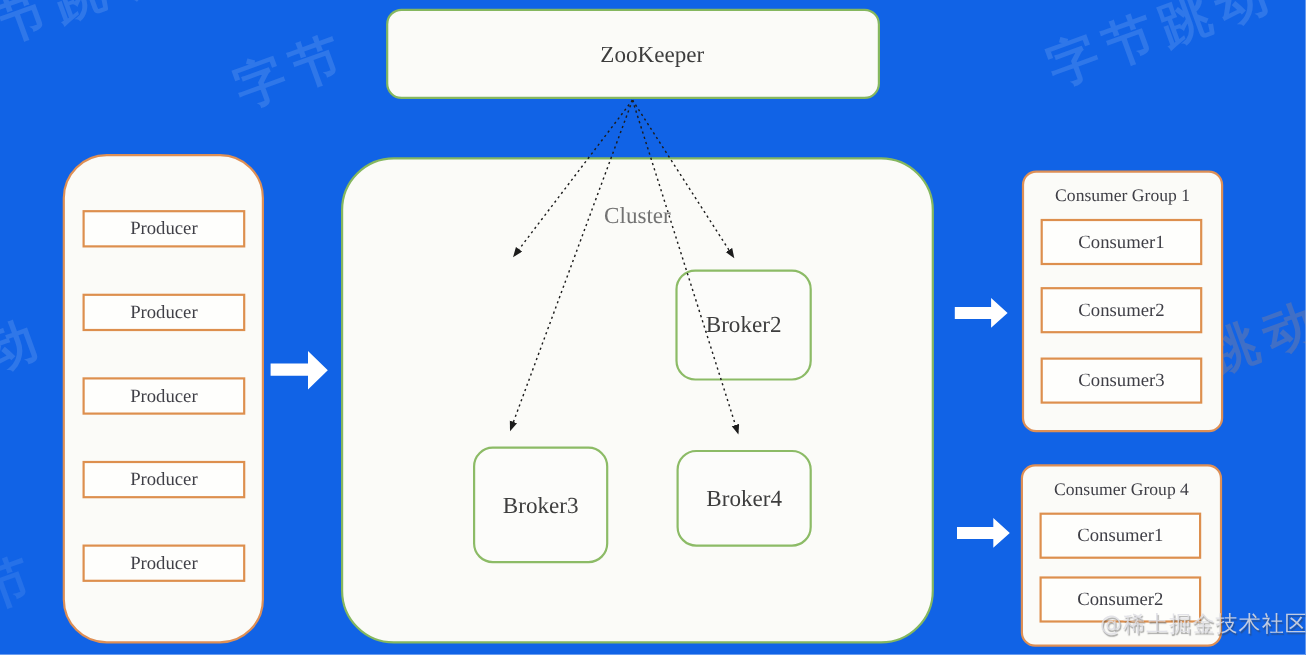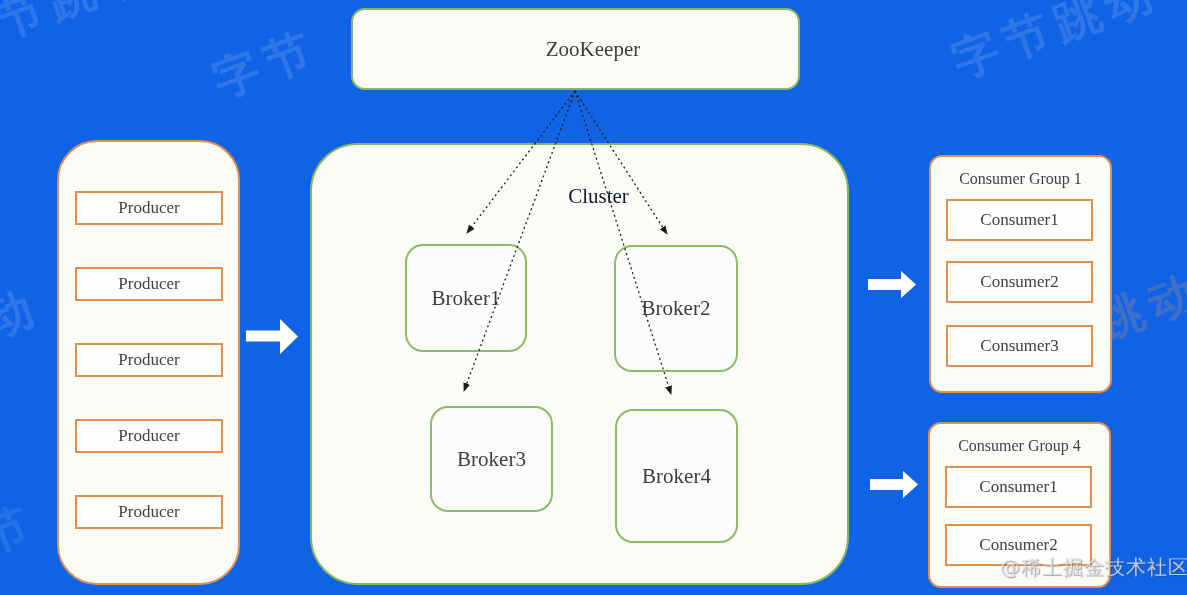--- a/index.html
+++ b/index.html
@@ -67,35 +67,35 @@
   .p-4 { top: 353px; }
 
   .cluster {
     left: 310px; top: 143px; width: 539px; height: 442px;
     border-radius: 48px;
   }
   .cluster-label {
     position: absolute;
     left: 50%; top: 39px;
     transform: translateX(-50%);
-    font-size: 21px; color: #0f172a; margin-left: 19px;
+    font-size: 21px; color: #737373;
   }
   .broker {
     position: absolute;
     background: #fcfcfa;
     border: 2px solid #8cbb66;
     border-radius: 18px;
     box-sizing: border-box;
     display: flex; align-items: center; justify-content: center;
     font-size: 21px; color: #3d3d3d;
   }
   .broker-1 { left: 93px;  top: 99px;  width: 122px; height: 108px; }
-  .broker-2 { left: 302px; top: 100px; width: 124px; height: 127px; }
+  .broker-2 { left: 302px; top: 100px; width: 124px; height: 101px; }
   .broker-3 { left: 94px;  top: 261px; width: 123px; height: 106px; margin-left: 24px; }
-  .broker-4 { left: 303px; top: 264px; width: 123px; height: 134px; font-family: Liberation Serif, serif; }
+  .broker-4 { left: 303px; top: 264px; width: 123px; height: 88px; font-family: Liberation Serif, serif; }
 
   .consumer-group {
     border-radius: 13px;
   }
   .cg-1 { left: 929px; top: 155px; width: 183px; height: 238px; }
   .cg-2 { left: 928px; top: 422px; width: 183px; height: 166px; }
   .cg-title {
     position: absolute;
     left: 0; right: 0; top: 13px;
     text-align: center;
@@ -157,23 +157,20 @@
     <div class="small-box producer-box p-3">
         <span>Producer</span>
       </div>
     <div class="small-box producer-box p-4">
         <span>Producer</span>
       </div>
   </div>
 
   <div class="panel green-panel cluster">
     <div class="cluster-label">Cluster</div>
-    <div class="broker broker-1">
-        <span>Broker1</span>
-      </div>
     <div class="broker broker-2">
         <span>Broker2</span>
       </div>
     <div class="broker broker-3">
         <span>Broker3</span>
       </div>
     <div class="broker broker-4">
         <span>Broker4</span>
       </div>
   </div>

